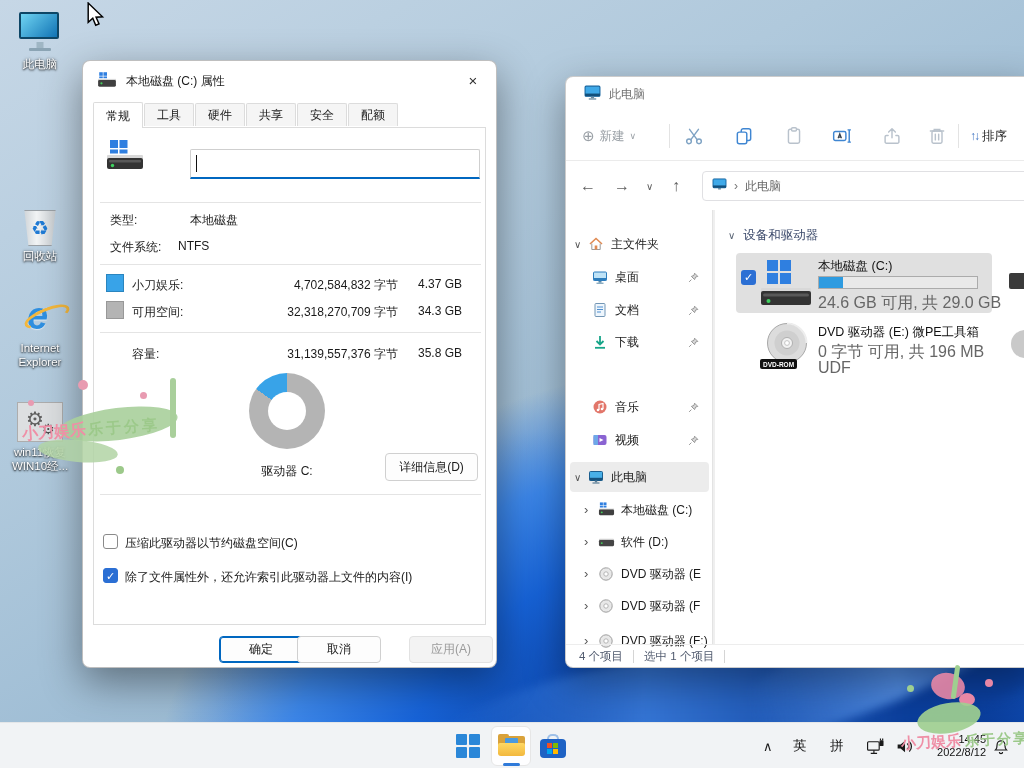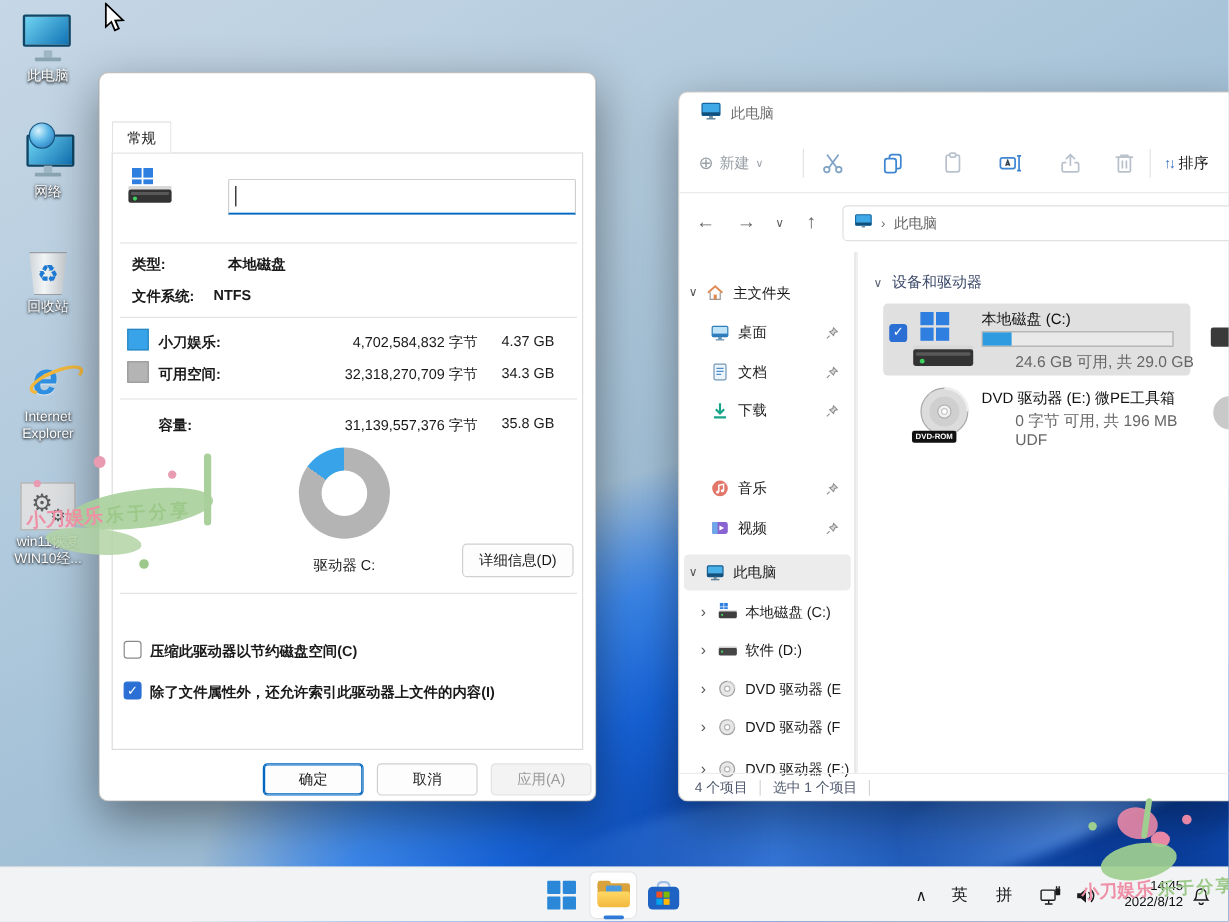--- a/index.html
+++ b/index.html
@@ -33,46 +33,46 @@
   .gearbox .g1 { position:absolute; left:8px; top:4px; font-size:20px; color:#5f5f5f; }
   .gearbox .g2 { position:absolute; left:24px; top:18px; font-size:14px; color:#4a4a4a; }
 
   
   .propdlg { position:absolute; left:82px; top:60px; width:415px; height:608px; background:#fff; border:1px solid rgba(0,0,0,.25);
     border-radius:8px; box-shadow:0 14px 40px rgba(0,0,0,.42); z-index:20; font-size:12px; color:#1a1a1a; }
   .pd-titlebar { position:absolute; top:0; left:0; right:0; height:40px; display:flex; align-items:center; padding-left:14px; }
   .pd-title { margin-left:9px; font-size:12px; }
   .pd-close { position:absolute; right:0; top:0; width:46px; height:38px; display:flex; align-items:center; justify-content:center;
     font-size:15px; color:#333; border-top-right-radius:8px; }
-  .pd-tabs { position:absolute; top:40px; left:10px; display:flex; align-items:flex-start; height:26px;flex-direction:column; }
+  .pd-tabs { position:absolute; top:40px; left:10px; display:flex; align-items:center; height:26px; }
   .pd-tab { height:23px; line-height:23px; padding:0 12px; background:#f5f5f5; border:1px solid #dcdcdc; border-bottom:none;
     margin-right:1px; border-radius:2px 2px 0 0; position:relative; z-index:1; }
   .pd-tab.active { height:26px; line-height:26px; background:#fff; z-index:3; margin-bottom:-1px; }
   .pd-page { position:absolute; top:66px; left:10px; width:393px; height:498px; background:#fff; border:1px solid #dcdcdc; z-index:2; }
   .pd-sep { position:absolute; left:6px; width:381px; height:1px; background:#e4e4e4; }
-  .pd-label { position:absolute;font-weight:bold; }
+  .pd-label { position:absolute; }
   .pd-bytes { position:absolute; right:87px; text-align:right; }
   .pd-size { position:absolute; right:23px; text-align:right; }
   .nameinput { position:absolute; left:96px; top:21px; width:290px; height:30px; background:#fff; border:1px solid #cfcfcf;
     border-bottom:2px solid #0067c0; padding-left:6px; font:12px "Liberation Sans",sans-serif; color:#1a1a1a; outline:none; border-radius:2px 2px 0 0; }
   .caret { position:absolute; left:102px; top:27px; width:1px; height:17px; background:#111; }
   .swatch { position:absolute; left:12px; width:18px; height:18px; }
   .sw-used { background:#38a3e8; border:1px solid #2a85bf; }
   .sw-free { background:#b4b4b4; border:1px solid #989898; }
   .donut { position:absolute; left:155px; top:245px; width:76px; height:76px; border-radius:50%; }
   .donut::after { content:""; position:absolute; left:19px; top:19px; width:38px; height:38px; border-radius:50%; background:#fff; }
   .drive-cap { position:absolute; left:113px; top:335px; width:160px; text-align:center; }
   .btn { display:flex; align-items:center; justify-content:center; background:#fdfdfd; border:1px solid #d0d0d0; border-radius:4px;
     font-size:12px; color:#1a1a1a; }
   .pd-details { position:absolute; left:291px; top:325px; width:93px; height:28px; }
   .cbx { position:absolute; width:15px; height:15px; border:1px solid #8a8a8a; border-radius:3px; background:#fff; }
   .cbx.checked { background:#2b6fd4; border-color:#2b6fd4; color:#fff; font-size:11px; text-align:center; line-height:14px; }
   .pd-footbtn { position:absolute; width:84px; height:27px; top:575px; }
   .pd-ok { left:136px; border:1px solid #0067c0; box-shadow:0 0 0 1px #0067c0 inset; }
-  .pd-cancel { left:231px; }
+  .pd-cancel { left:214px; }
   .pd-apply { left:326px; background:#f3f3f3; border-color:#e2e2e2; color:#9a9a9a; }
 
   
   .explorer { position:absolute; left:565px; top:76px; width:470px; height:592px; background:#fff; border:1px solid rgba(0,0,0,.2);
     border-radius:8px 0 0 8px; box-shadow:0 14px 40px rgba(0,0,0,.38); z-index:10; font-size:12px; color:#1a1a1a; }
   .ex-titlebar { position:absolute; top:0; left:0; right:0; height:34px; display:flex; align-items:center; padding-left:18px; color:#707070; }
   .ex-title { margin-left:8px; font-size:12px; }
   .ex-toolbar { position:absolute; top:34px; left:0; right:0; height:50px; border-bottom:1px solid #ebebeb; }
   .tb-new { position:absolute; left:16px; top:12px; height:26px; display:flex; align-items:center; gap:5px; color:#9aa0a6; font-size:12.5px; }
   .tb-sep { position:absolute; top:13px; width:1px; height:24px; background:#e3e3e3; }
@@ -97,21 +97,21 @@
   .srow.lvd .chev { margin-left:14px; }
   .main-hdr { position:absolute; left:162px; top:150px; display:flex; align-items:center; gap:8px; color:#3c4a6b; font-size:12.5px; }
   .tile { position:absolute; left:170px; width:256px; height:60px; border-radius:4px; }
   .tile.sel { background:#e0e0e0; }
   .tile .tck { position:absolute; left:5px; top:17px; width:15px; height:15px; background:#2b6fd4; border-radius:3px; color:#fff;
     font-size:11px; text-align:center; line-height:15px; }
   .tile .bigicon { position:absolute; left:24px; top:5px; width:52px; height:50px; }
   .tile .tname { position:absolute; left:82px; top:5px; font-size:12.5px; color:#111; white-space:nowrap; }
   .tile .tbar { position:absolute; left:82px; top:23px; width:160px; height:13px; border:1px solid #ababab; background:#e9e9e9; }
   .tile .tbar .fill { height:100%; background:#2e9be0; }
-  .tile .tdet { position:absolute; left:82px; font-size:13px; color:#666; white-space:nowrap;margin-left:28px; }
+  .tile .tdet { position:absolute; left:82px; font-size:16px; color:#666; white-space:nowrap; }
   .badge { position:absolute; left:0px; bottom:2px; background:#111; color:#fff; font-size:6.5px; font-weight:bold; padding:1.5px 3px; border-radius:2px; }
   .frag { position:absolute; background:#3a3a3a; border-radius:2px; }
   .ex-statusbar { position:absolute; left:0; right:0; bottom:0; height:23px; border-top:1px solid #ededed; display:flex; align-items:center;
     font-size:11.5px; color:#505a6e; gap:10px; padding-left:13px; }
   .ex-statusbar .sdiv { width:1px; height:13px; background:#d5d5d5; }
 
   
   .taskbar { position:absolute; left:0; top:722px; width:1024px; height:46px; background:#f1f3f5; border-top:1px solid rgba(0,0,0,.05); z-index:30; }
   .start { position:absolute; left:456px; top:11px; width:24px; height:24px; display:grid; grid-template-columns:11px 11px; grid-gap:2px; }
   .start div { background:#2b87d8; border-radius:1px; height:11px; }
@@ -155,31 +155,20 @@
   <div class="dicon" style="top:12px">
     <div class="art">
       <div style="position:relative;width:44px;height:42px">
         <div class="mon-screen" style="position:absolute;left:1px;top:0"></div>
         <div class="mon-stand"></div>
           <div class="mon-base"></div>
       </div>
     </div>
     <div class="lbl">此电脑</div>
   </div>
-  <div class="dicon" style="top:108px">
-    <div class="art">
-      <div style="position:relative;width:44px;height:44px">
-        <div class="mon-screen" style="position:absolute;left:4px;top:6px"></div>
-        <div class="mon-stand"></div>
-          <div class="mon-base"></div>
-        <div class="globe"></div>
-      </div>
-    </div>
-    <div class="lbl">网络</div>
-  </div>
   <div class="dicon" style="top:204px">
     <div class="art">
         <div class="bin">
           <span>♻</span>
         </div>
       </div>
     <div class="lbl">回收站</div>
   </div>
   <div class="dicon" style="top:296px">
     <div class="art">
@@ -194,20 +183,37 @@
     <div class="art">
       <div class="gearbox">
           <span class="g1">⚙</span>
           <span class="g2">⚙</span>
         </div>
     </div>
     <div class="lbl"><span>win11恢复</span><br><span>WIN10经...</span></div>
   </div>
 
   <div class="propdlg">
+    <div class="pd-titlebar">
+      <span>
+        <svg width="20" height="16" viewBox="0 0 18 14">
+            <g fill="#2f7fe0">
+              <rect x="2" y="0" width="3.2" height="3.2"></rect>
+              <rect x="5.8" y="0" width="3.2" height="3.2"></rect>
+              <rect x="2" y="3.8" width="3.2" height="1.6"></rect>
+              <rect x="5.8" y="3.8" width="3.2" height="1.6"></rect>
+            </g>
+            <rect x="1" y="6" width="16" height="2" fill="#d7d7d7"></rect>
+            <rect x="1" y="7" width="16" height="6" rx="1.2" fill="#3f3f3f"></rect>
+            <circle cx="4" cy="10" r="1" fill="#43d15c"></circle>
+          </svg>
+      </span>
+      <span class="pd-title">本地磁盘 (C:) 属性</span>
+      <span class="pd-close">×</span>
+    </div>
     <div class="pd-tabs">
       <span class="pd-tab active">常规</span>
       <span class="pd-tab">工具</span>
       <span class="pd-tab">硬件</span>
       <span class="pd-tab">共享</span>
       <span class="pd-tab">安全</span>
       <span class="pd-tab">配额</span>
     </div>
     <div class="pd-page">
       <span style="position:absolute;left:12px;top:12px">

